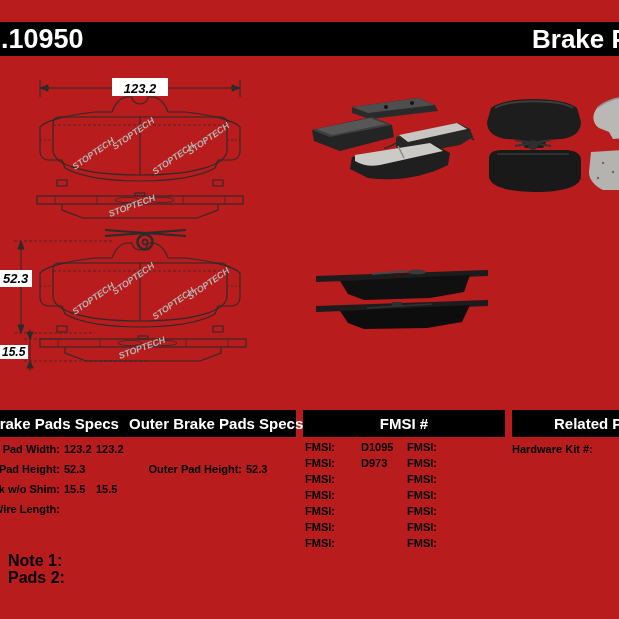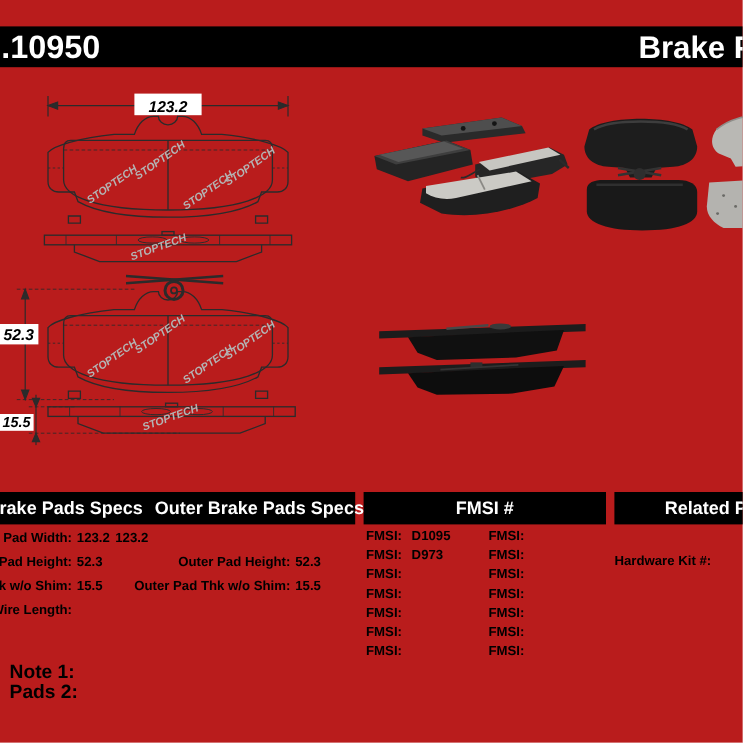--- a/index.html
+++ b/index.html
@@ -17,21 +17,21 @@
   .bar{position:absolute;top:410px;height:27px;background:#000;}
   .colhdr{position:absolute;top:410px;height:27px;line-height:27px;color:#fff;
         font-size:15px;font-weight:bold;white-space:nowrap;}
   
   .rows{position:absolute;}
   .srow{display:flex;height:20px;line-height:20px;font-size:11px;font-weight:bold;white-space:nowrap;}
   .sl{display:inline-block;width:150px;text-align:right;}
   .sv{margin-left:4px;}
   .frow{display:flex;height:16px;line-height:16px;font-size:11px;font-weight:bold;white-space:nowrap;}
   .fl{display:inline-block;width:34px;text-align:center;}
-  .fv{margin-left:6px;}
+  .fv{margin-left:24px;}
   .hrow{display:flex;height:20px;line-height:20px;font-size:11px;font-weight:bold;white-space:nowrap;}
   .noterow{height:17px;line-height:17px;font-size:16px;font-weight:bold;white-space:nowrap;}
 </style>
 </head>
 <body>
 
 <div id="page">
 
   <div class="titlebar"></div>
   <div class="part-number">.10950</div>
@@ -197,21 +197,20 @@
 
   <div class="rows" style="left:92px;top:439px">
     <div class="srow">
       <span class="sv">123.2</span>
     </div>
     <div class="srow">
       <span class="sl">Outer Pad Height:</span>
       <span class="sv">52.3</span>
     </div>
     <div class="srow">
-      <span class="sl">Outer Pad Thk w/o Shim:</span>
       <span class="sv">15.5</span>
     </div>
   </div>
 
   <div class="rows" style="left:303px;top:439px">
     <div class="frow">
       <span class="fl">FMSI:</span>
       <span class="fv">D1095</span>
     </div>
     <div class="frow">
@@ -264,21 +263,21 @@
     <div class="frow">
       <span class="fl">FMSI:</span>
       <span class="fv"></span>
     </div>
     <div class="frow">
       <span class="fl">FMSI:</span>
       <span class="fv"></span>
     </div>
   </div>
 
-  <div class="rows" style="left:512px;top:458px">
+  <div class="rows" style="left:512px;top:439px">
     <div class="hrow">
       <span>Hardware Kit #:</span>
       <span class="fv"></span>
     </div>
   </div>
 
   <div class="rows" style="left:8px;top:552px">
     <div class="noterow">
       <span>Note 1:</span>
       <span></span>

